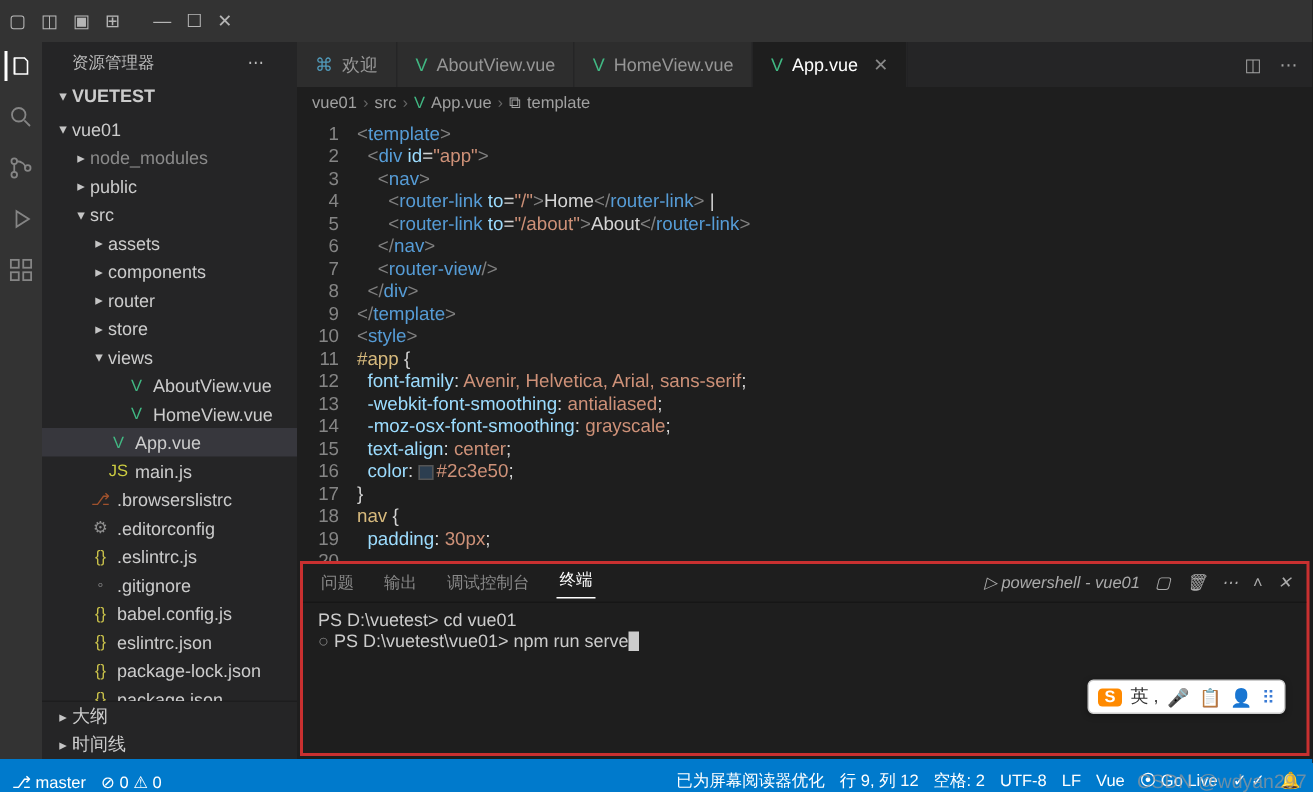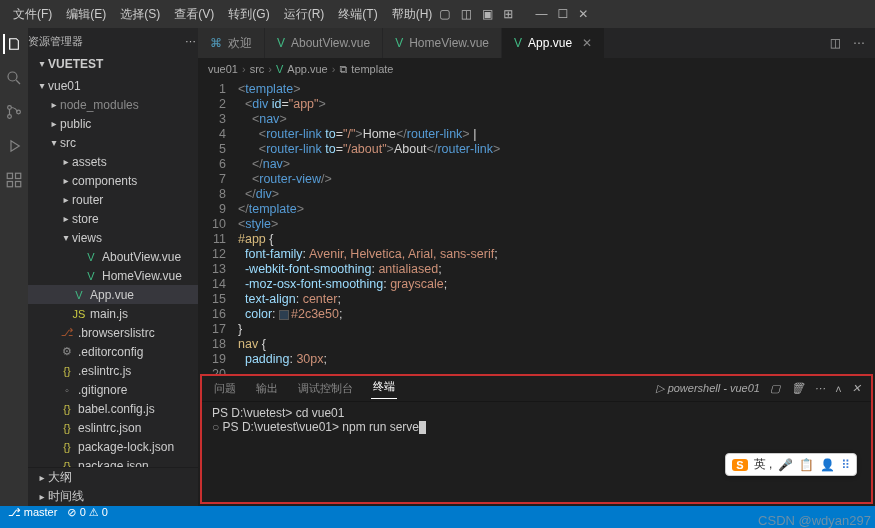--- a/index.html
+++ b/index.html
@@ -8,21 +8,21 @@
 .menubar .menu-items { display: flex; }
 .menubar .menu-item { padding: 0 7px; cursor: pointer; font-size: 12px; }
 .menubar .title { flex: 1; text-align: center; font-size: 12px; color: #cccccc; }
 .menubar .controls { display: flex; gap: 10px; align-items: center; }
 .menubar .controls span { cursor: pointer; opacity: .85; }
 .main { display: flex; height: calc(528px - 28px - 22px); }
 .actbar { width: 28px; background: #333333; display: flex; flex-direction: column; align-items: center; padding-top: 6px; gap: 14px; }
 .actbar .icon { width: 20px; height: 20px; display: flex; align-items: center; justify-content: center; color: #858585; cursor: pointer; }
 .actbar .icon.active { color: #ffffff; border-left: 2px solid #fff; margin-left: -2px; padding-left: 2px; }
 .sidebar { width: 170px; background: #252526; display: flex; flex-direction: column; overflow: hidden; }
-.side-title { height: 26px; display: flex; align-items: center; justify-content: space-between; padding: 0 0; color: #bbbbbb; font-size: 11px; }
+.side-title { height: 26px; display: flex; align-items: center; justify-content: space-between; padding: 0 20px; color: #bbbbbb; font-size: 11px; }
 .side-title .dots { cursor: pointer; letter-spacing: 2px; }
 .side-section { padding: 3px 0; font-size: 12px; flex: 1; overflow: auto; }
 .tree-row { display: flex; align-items: center; height: 19px; padding-left: 4px; cursor: pointer; white-space: nowrap; }
 .tree-row.active { background: #37373d; }
 .tree-row .chev { width: 12px; text-align: center; color: #c5c5c5; font-size: 10px; }
 .tree-row .ficon { width: 14px; text-align: center; margin-right: 4px; font-size: 11px; }
 .tree-row .label { color: #cccccc; }
 .fc-vue { color: #41b883; }
 .fc-js { color: #cbcb41; }
 .fc-cfg { color: #8e8e8e; }
@@ -52,45 +52,35 @@
 .c-txt { color: #d4d4d4; }
 .color-swatch { display: inline-block; width: 10px; height: 10px; background: #2c3e50; border: 1px solid #555; vertical-align: middle; margin-right: 2px; }
 .terminal-wrap { height: 130px; border: 2px solid #c93030; margin: 0 2px 2px 2px; background: #1e1e1e; display: flex; flex-direction: column; }
 .term-tabs { height: 26px; display: flex; align-items: center; padding: 0 10px; gap: 16px; color: #888; font-size: 11px; border-bottom: 1px solid #00000044; }
 .term-tabs .ttab { cursor: pointer; padding: 0 2px; }
 .term-tabs .ttab.active { color: #fff; border-bottom: 1px solid #fff; padding-bottom: 4px; }
 .term-right { margin-left: auto; display: flex; align-items: center; gap: 10px; color: #aaa; font-style: italic; }
 .term-body { flex: 1; padding: 4px 10px; font-family: Consolas, monospace; font-size: 12px; color: #cccccc; }
 .term-body .line { white-space: pre; }
 .term-cursor { background: #cccccc; display: inline-block; width: 7px; height: 13px; vertical-align: middle; }
-.statusbar { height: 22px; background: #007acc; display: flex; align-items: flex-start; color: #fff; font-size: 11px; padding: 0 8px; }
+.statusbar { height: 22px; background: #007acc; display: flex; align-items: flex-end; color: #fff; font-size: 11px; padding: 0 8px; }
 .statusbar .sb-left, .statusbar .sb-right { display: flex; align-items: center; gap: 10px; }
 .statusbar .sb-right { margin-left: auto; }
 .watermark { position: absolute; bottom: 0; right: 4px; color: #999; font-size: 13px; opacity: .7; z-index: 50; pointer-events: none; }
 .ime-bar { position: absolute; right: 18px; bottom: 52px; background: #fff; border: 1px solid #ccc; border-radius: 4px; padding: 2px 6px; display: flex; align-items: center; gap: 6px; box-shadow: 0 1px 4px rgba(0,0,0,.3); z-index: 40; }
 .ime-bar .ime-logo { background: #ff8a00; color: #fff; font-weight: bold; padding: 0 4px; border-radius: 3px; font-size: 11px; }
 .ime-bar .ime-txt { color: #333; font-size: 12px; }
 .ime-bar .ime-icon { font-size: 12px; }
 svg { display: block; }
 .pad0 { padding-left: 8px; }
 </style>
 </head>
 <body>
 
 <div class="menubar">
-  <div class="menu-items">
-    <div class="menu-item">文件(F)</div>
-    <div class="menu-item">编辑(E)</div>
-    <div class="menu-item">选择(S)</div>
-    <div class="menu-item">查看(V)</div>
-    <div class="menu-item">转到(G)</div>
-    <div class="menu-item">运行(R)</div>
-    <div class="menu-item">终端(T)</div>
-    <div class="menu-item">帮助(H)</div>
-  </div>
   <div class="controls">
     <span>▢</span>
     <span>◫</span>
     <span>▣</span>
     <span>⊞</span>
     <span style="margin-left:12px;">—</span>
     <span>☐</span>
     <span>✕</span>
   </div>
 </div>
@@ -335,20 +325,31 @@
         </div>
     </div>
   </div>
 </div>
 
 <div class="statusbar">
   <div class="sb-left">
     <span>⎇ <span>master</span></span>
     <span>⊘ 0 ⚠ 0</span>
   </div>
+  <div class="sb-right">
+    <span>已为屏幕阅读器优化</span>
+    <span>行 9, 列 12</span>
+    <span>空格: 2</span>
+    <span>UTF-8</span>
+    <span>LF</span>
+    <span>Vue</span>
+    <span>⦿ Go Live</span>
+    <span>✓ ✓</span>
+    <span>🔔</span>
+  </div>
 </div>
 
 <div class="ime-bar">
   <span class="ime-logo">S</span>
   <span class="ime-txt">英 ,</span>
   <span class="ime-icon" style="color:#3a7bd5;">🎤</span>
   <span class="ime-icon" style="color:#3a7bd5;">📋</span>
   <span class="ime-icon" style="color:#3a7bd5;">👤</span>
   <span class="ime-icon" style="color:#3a7bd5;">⠿</span>
 </div>

